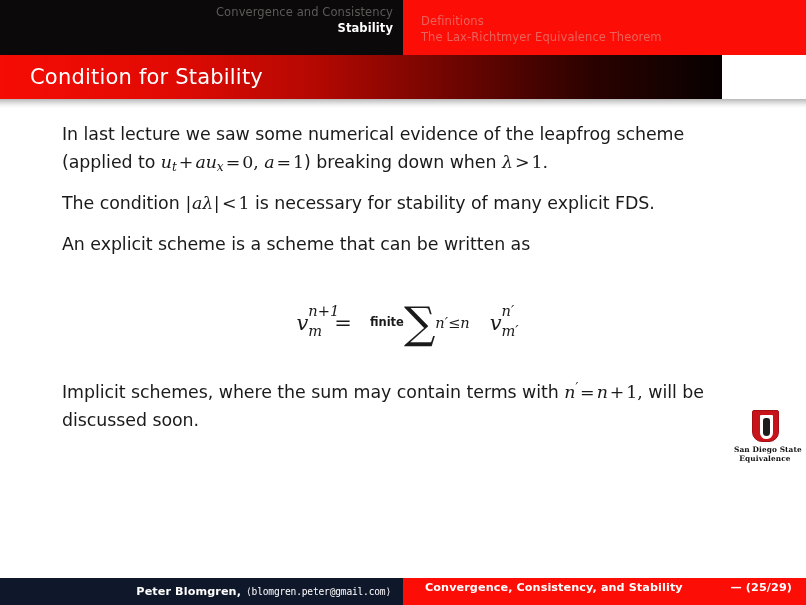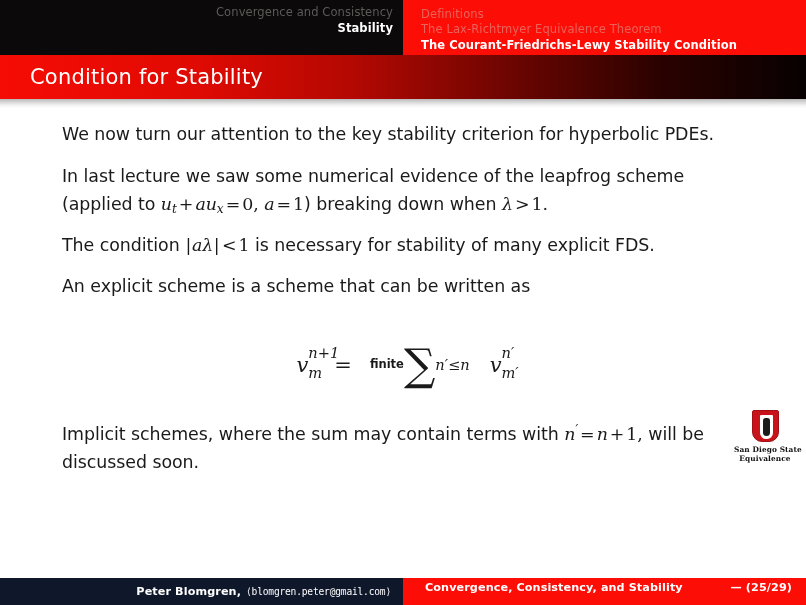--- a/index.html
+++ b/index.html
@@ -53,21 +53,21 @@
   }
   .nav-left .nav-line        { color: #5d5a5a; }
   .nav-left .nav-line.active { color: #ffffff; font-weight: bold; }
   .nav-right .nav-line        { color: #e8635c; }
   .nav-right .nav-line.active { color: #ffffff; font-weight: bold; }
 
   
   .titlebar {
     position: absolute;
     left: 0; top: 55px;
-    width: 806px;
+    width: 722px;
     height: 44px;
     background: linear-gradient(to right, #f50c04 0%, #e00a03 24%, #b30802 44%, #6a0501 64%, #2a0200 82%, #070101 100%);
     display: flex;
     align-items: center;
     box-sizing: border-box;
     padding-left: 30px;
   }
   .titlebar-text {
     color: #ffffff;
     font-size: 21px;
@@ -316,34 +316,30 @@
 <body>
 
 <div class="navbar">
   <div class="nav-left">
     <div class="nav-line">Convergence and Consistency</div>
     <div class="nav-line active">Stability</div>
   </div>
   <div class="nav-right">
     <div class="nav-line">Definitions</div>
     <div class="nav-line">The Lax-Richtmyer Equivalence Theorem</div>
-    <div class="nav-line active">The Courant-Friedrichs-Lewy Stability Condition</div>
   </div>
 </div>
 
 <div class="titlebar">
   <div class="titlebar-text">Condition for Stability</div>
 </div>
 <div class="titlebar-shadow"></div>
 
 <div class="content">
 
-  <p class="para p1">
-    <span>We now turn our attention to the key stability criterion for hyperbolic PDEs.</span>
-  </p>
 
   <p class="para"><span>In last lecture we saw some numerical evidence of the leapfrog scheme (applied to </span><span class="mi">u</span><sub class="m">t</sub><span class="mop">+</span><span class="mi">au</span><sub class="m">x</sub><span class="mop">=</span><span class="mn">0,</span>&nbsp;<span class="mi">a</span><span class="mop">=</span><span class="mn">1</span><span>) breaking down when </span><span class="mi">λ</span><span class="mop">&gt;</span><span class="mn">1.</span></p>
 
   <p class="para"><span>The condition </span><span class="absbar">|</span><span class="mi">aλ</span><span class="absbar">|</span><span class="mop">&lt;</span><span class="mn">1</span><span> is necessary for stability of many explicit FDS.</span></p>
 
   <p class="para">
     <span>An explicit scheme is a scheme that can be written as</span>
   </p>
 
   <div class="equation">

